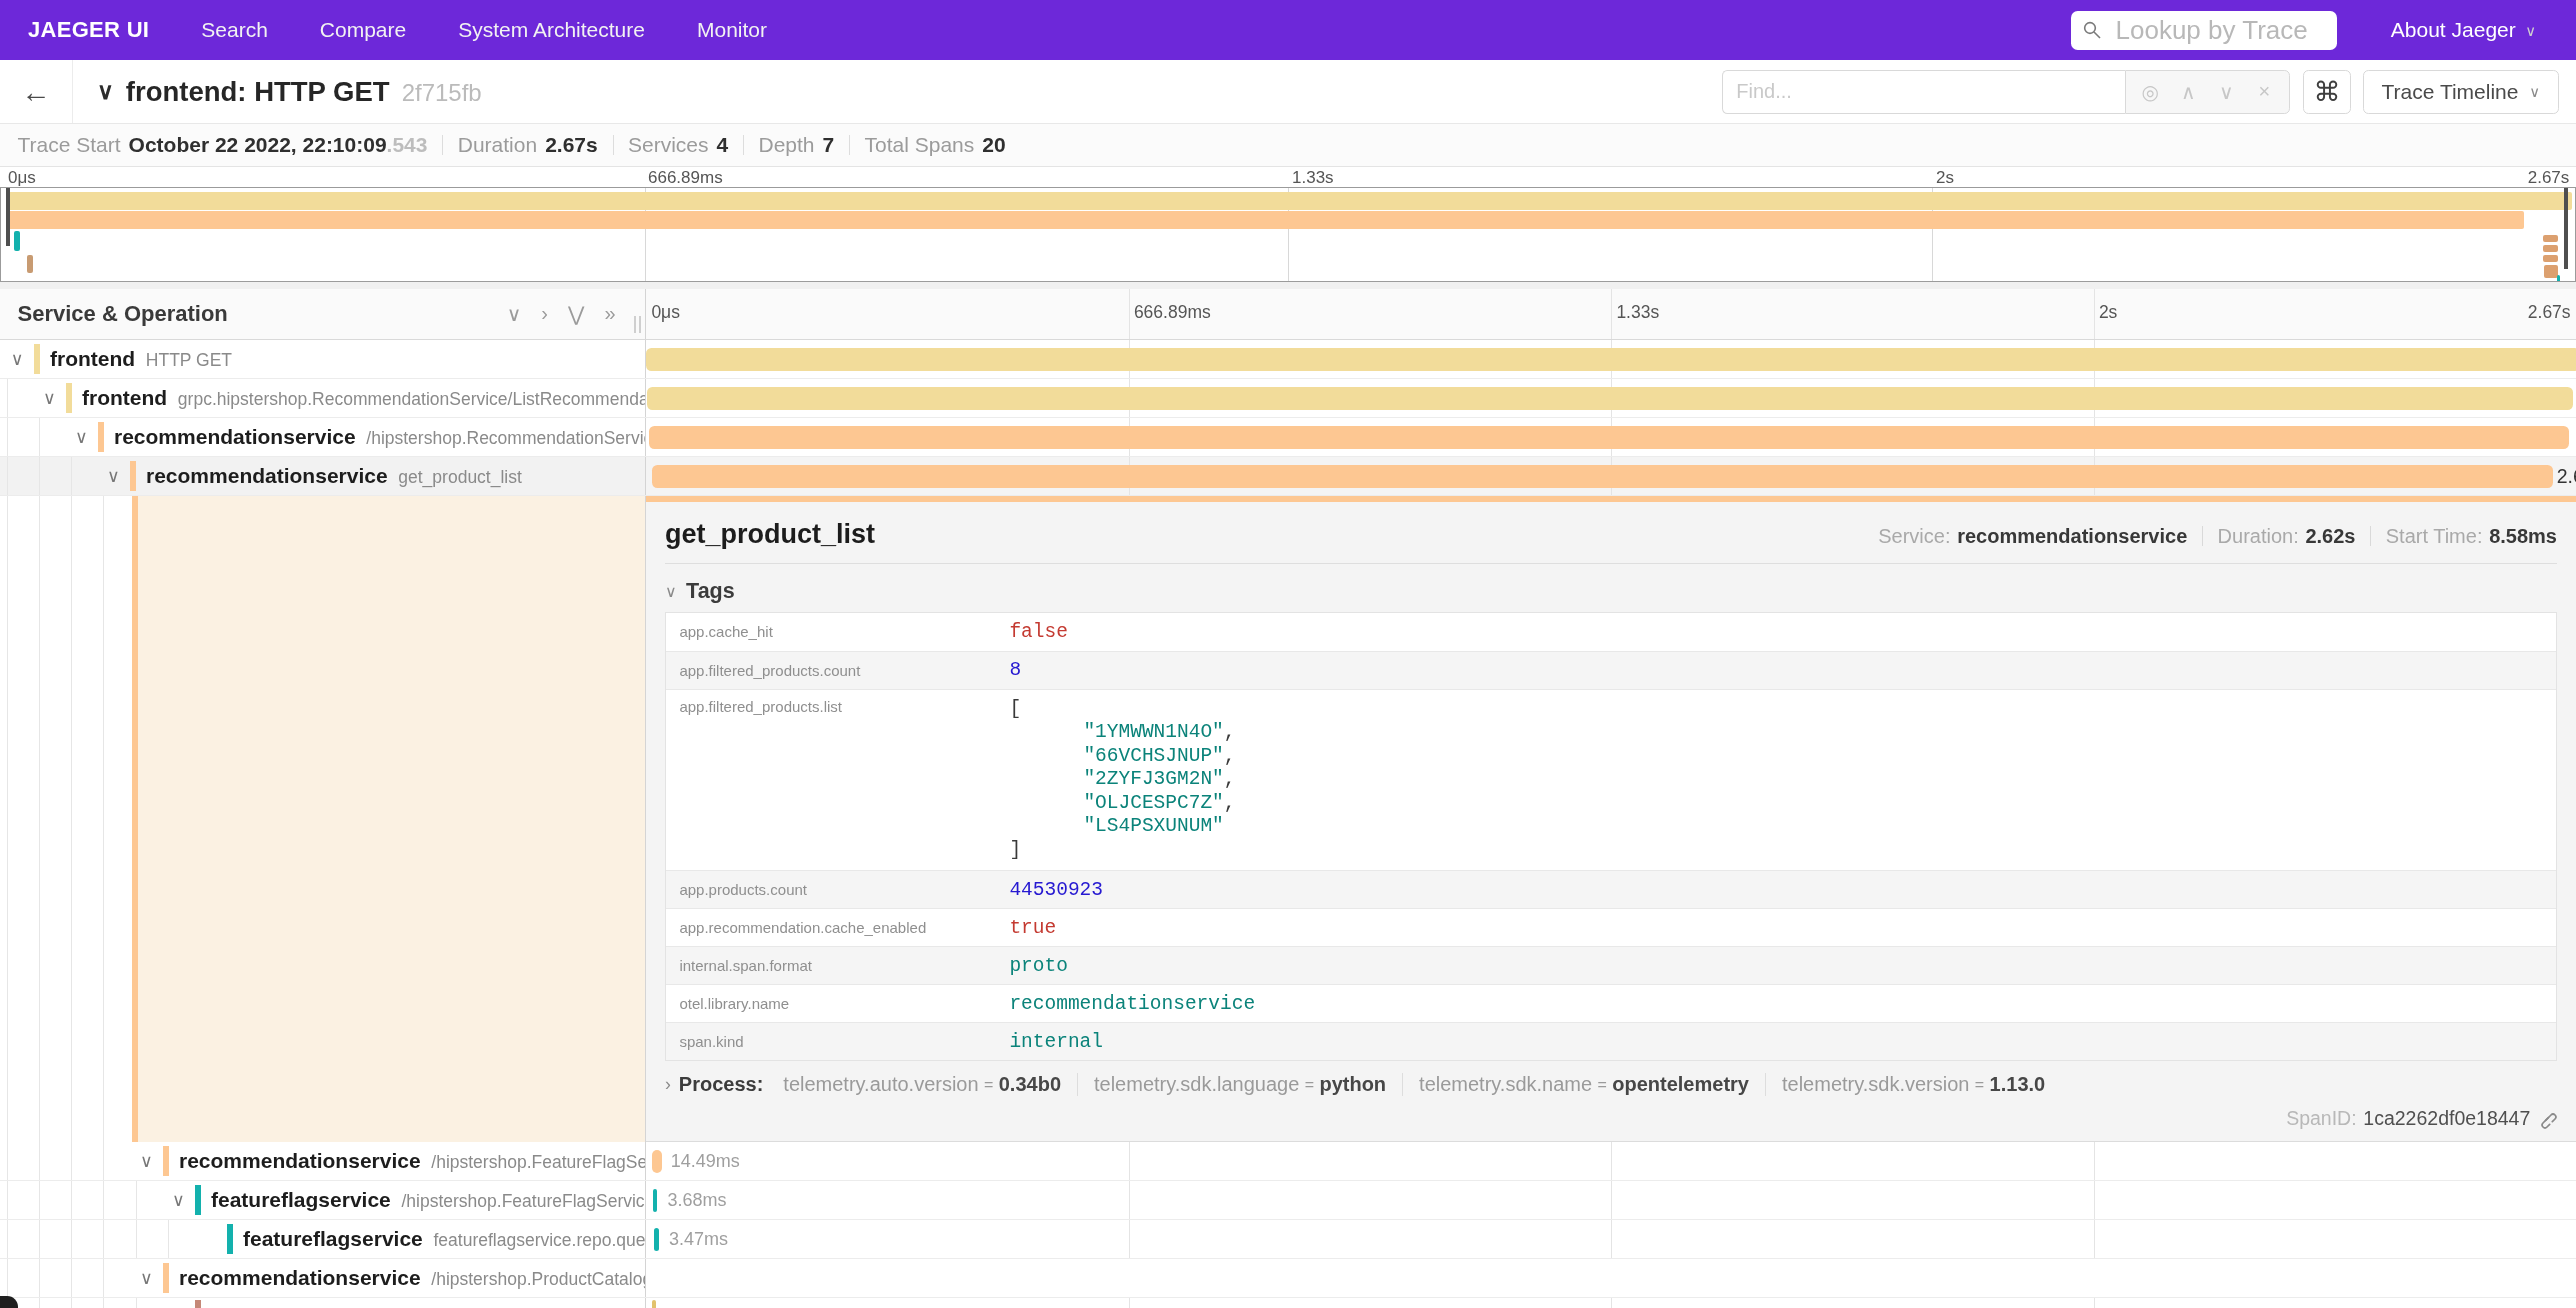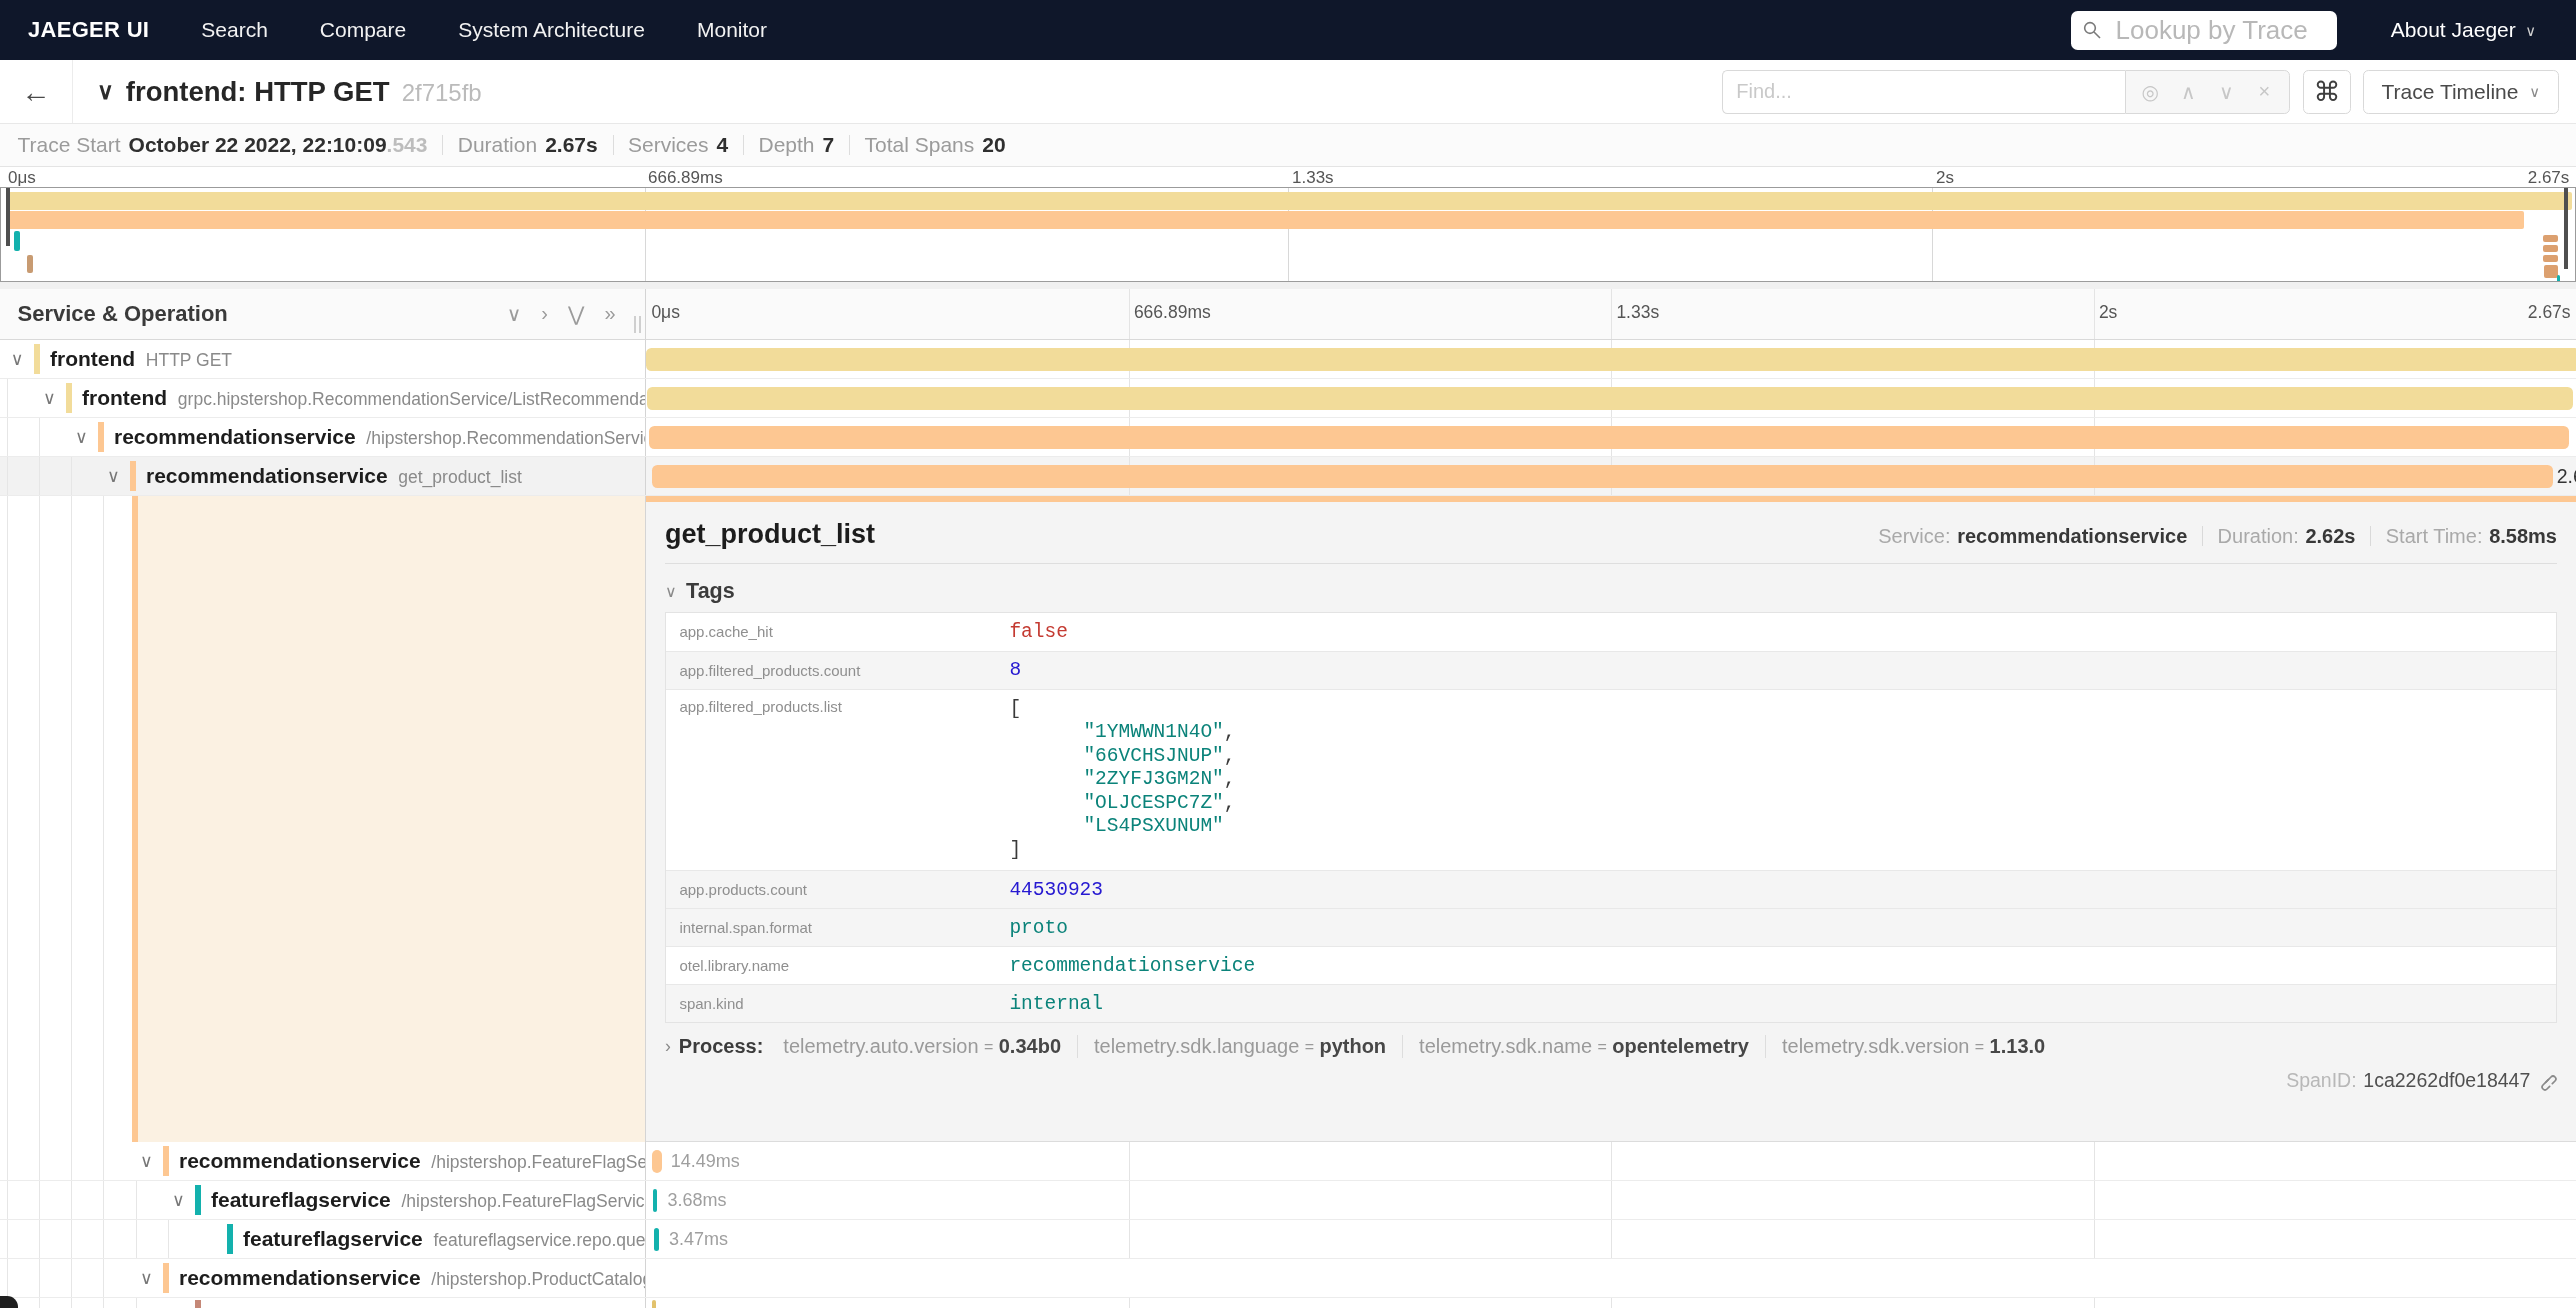--- a/index.html
+++ b/index.html
@@ -1,21 +1,21 @@
 <!DOCTYPE html>
 <html style="font-size:10.7px"><head>
 <meta charset="utf-8">
 <style>
   * { box-sizing: border-box; margin: 0; padding: 0; }
   html,body { width:2576px; height:1308px; }
   body { font-family:"Liberation Sans", sans-serif; background:#fff; overflow:hidden; position:relative; }
   .page { width:2576px; height:1308px; position:relative; overflow:hidden; background:#fff; }
 
   
-  .nav { height:60px; background:#0f172a; display:flex; align-items:center; color:#fff; }
+  .nav { height:60px; background:#6d28d9; display:flex; align-items:center; color:#fff; }
   .nav-brand { font-size:22px; font-weight:bold; margin-left:28px; letter-spacing:0.3px; }
   .nav-items { display:flex; margin-left:52px; gap:52px; }
   .nav-item { font-size:21px; color:#f2f2f2; cursor:pointer; }
   .nav-right { margin-left:auto; display:flex; align-items:center; }
   .nav-search { width:266px; height:39px; background:#fff; border-radius:6.7px; display:flex; align-items:center; padding:0 10.7px; margin-right:54px; }
   .nav-search svg { flex:0 0 auto; }
   .nav-search input { border:none; outline:none; font-size:26px; color:#444; margin-left:14px; width:201px; font-family:"Liberation Sans",sans-serif; }
   .nav-search input::placeholder { color:#b8b8b8; }
   .nav-about { font-size:21px; color:#fff; margin-right:40px; display:flex; align-items:center; gap:9.4px; }
   .nav-about .chev { font-size:14.8px; color:#cfcfcf; }
@@ -354,20 +354,24 @@
             <div class="json-line"><span class="ind"></span><span class="str">"2ZYFJ3GM2N"</span><span>,</span></div>
             <div class="json-line"><span class="ind"></span><span class="str">"OLJCESPC7Z"</span><span>,</span></div>
             <div class="json-line"><span class="ind"></span><span class="str">"LS4PSXUNUM"</span></div>
             <div class="json-line">]</div>
           </div>
         </div>
         <div class="kv-row stripe">
           <div class="kv-key">app.products.count</div>
           <div class="kv-val v-blue">44530923</div>
         </div>
+        <div class="kv-row">
+          <div class="kv-key">app.recommendation.cache_enabled</div>
+          <div class="kv-val v-red">true</div>
+        </div>
         <div class="kv-row stripe">
           <div class="kv-key">internal.span.format</div>
           <div class="kv-val v-teal">proto</div>
         </div>
         <div class="kv-row">
           <div class="kv-key">otel.library.name</div>
           <div class="kv-val v-teal">recommendationservice</div>
         </div>
         <div class="kv-row stripe">
           <div class="kv-key">span.kind</div>

